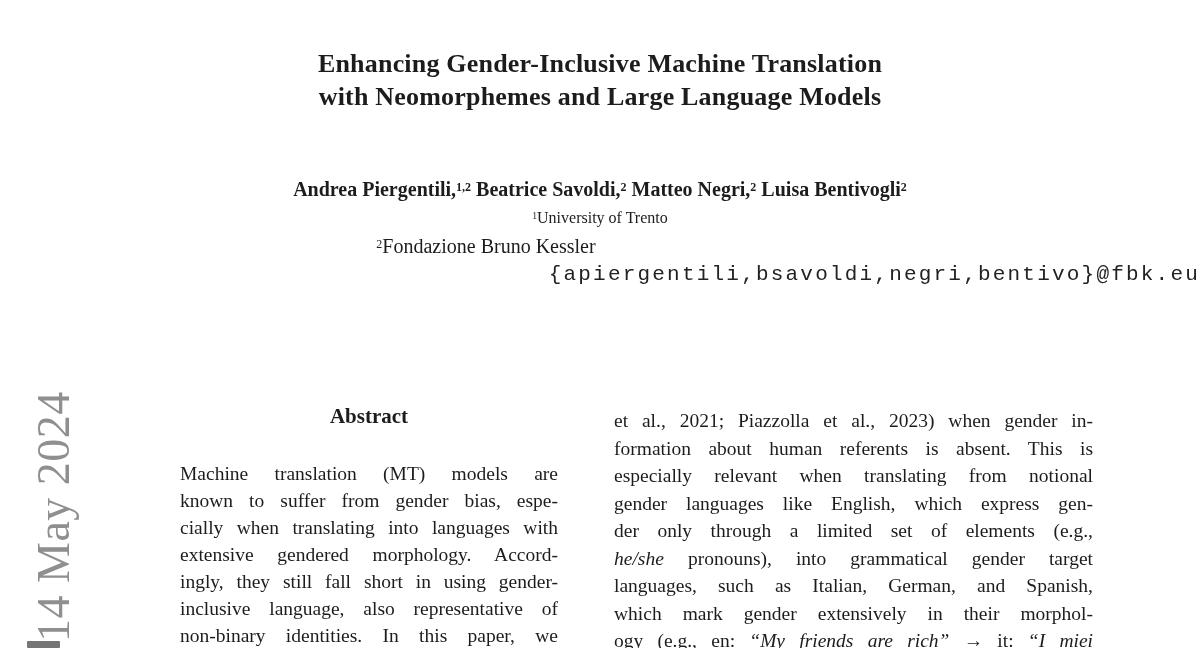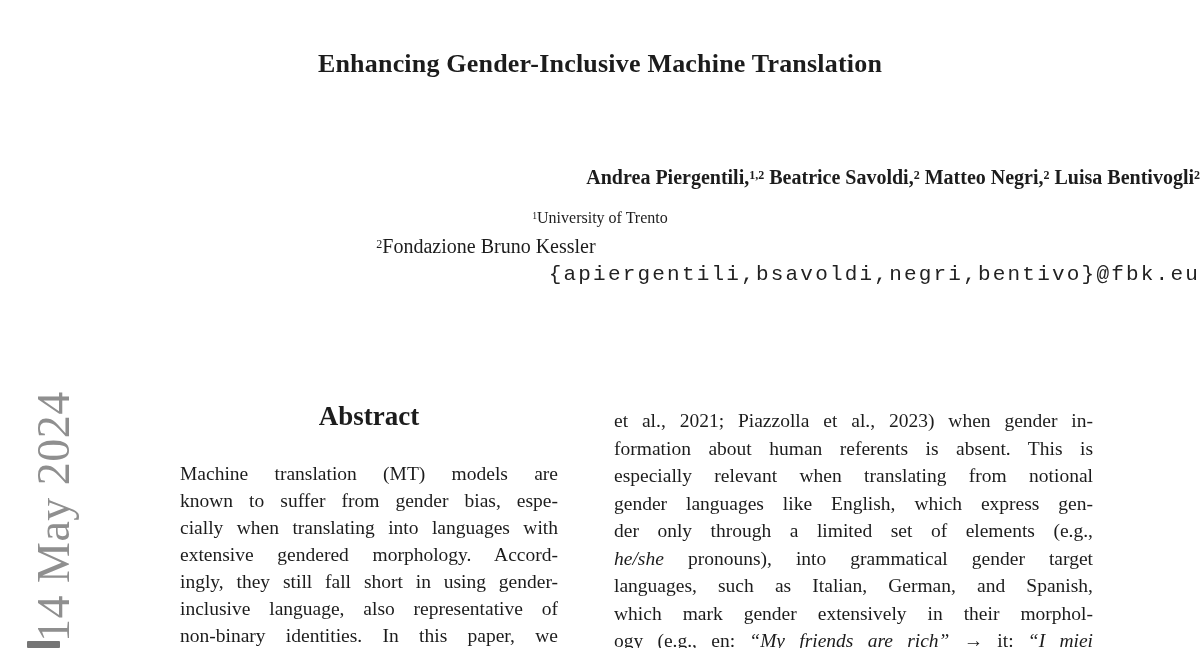--- a/index.html
+++ b/index.html
@@ -43,22 +43,22 @@
     position: absolute;
     left: 0; top: 47px; width: 1200px;
     text-align: center;
     font-weight: bold;
     font-size: 26px;
     line-height: 33px;
     letter-spacing: 0.2px;
   }
   .authors {
     position: absolute;
-    left: 0; top: 164px; width: 1200px;
-    text-align: right;
+    left: 0; top: 176px; width: 1200px;
+    text-align: center;
     font-weight: bold;
     font-size: 20px;
     line-height: 26px;
   }
   .affil1 { position: absolute; left: 0; top: 205px; width: 1200px; text-align: center; font-size: 16px; line-height: 26px; }
   .affil2 { position: absolute; left: 0; top: 233px; width: 972px; text-align: center; font-size: 20px; line-height: 26px; }
   .email {
     position: absolute;
     left: 0; top: 262px; width: 1200px;
     text-align: right;
@@ -75,21 +75,21 @@
     top: -0.45em;
     vertical-align: baseline;
   }
 
   
   .abstract-heading {
     position: absolute;
     left: 180px; top: 403px; width: 378px;
     text-align: center;
     font-weight: bold;
-    font-size: 27px;
+    font-size: 21px;
     line-height: 26px;
   }
   .col-left {
     position: absolute;
     left: 180px; top: 460px; width: 378px;
   }
   .col-left .line {
     font-size: 19.5px;
     line-height: 27px;
     height: 27px;
@@ -115,20 +115,21 @@
 </head>
 <body style="color: rgb(28, 28, 28);">
 
 <div class="page">
 
   <div class="watermark" style="color: rgb(143, 143, 143);">14 May 2024</div>
   <div class="wm-cont"></div>
 
   <div class="title">
     <div>Enhancing Gender-Inclusive Machine Translation</div>
+    <div>with Neomorphemes and Large Language Models</div>
   </div>
 
   <div class="authors"><span>Andrea Piergentili,</span><sup>1,2</sup><span> Beatrice Savoldi,</span><sup>2</sup><span> Matteo Negri,</span><sup>2</sup><span> Luisa Bentivogli</span><sup>2</sup></div>
   <div class="affil1"><sup>1</sup><span>University of Trento</span></div>
   <div class="affil2"><sup>2</sup><span>Fondazione Bruno Kessler</span></div>
   <div class="email">{apiergentili,bsavoldi,negri,bentivo}@fbk.eu</div>
 
   <div class="abstract-heading">Abstract</div>
   <div class="col-left">
       <div class="line">Machine translation (MT) models are</div>

